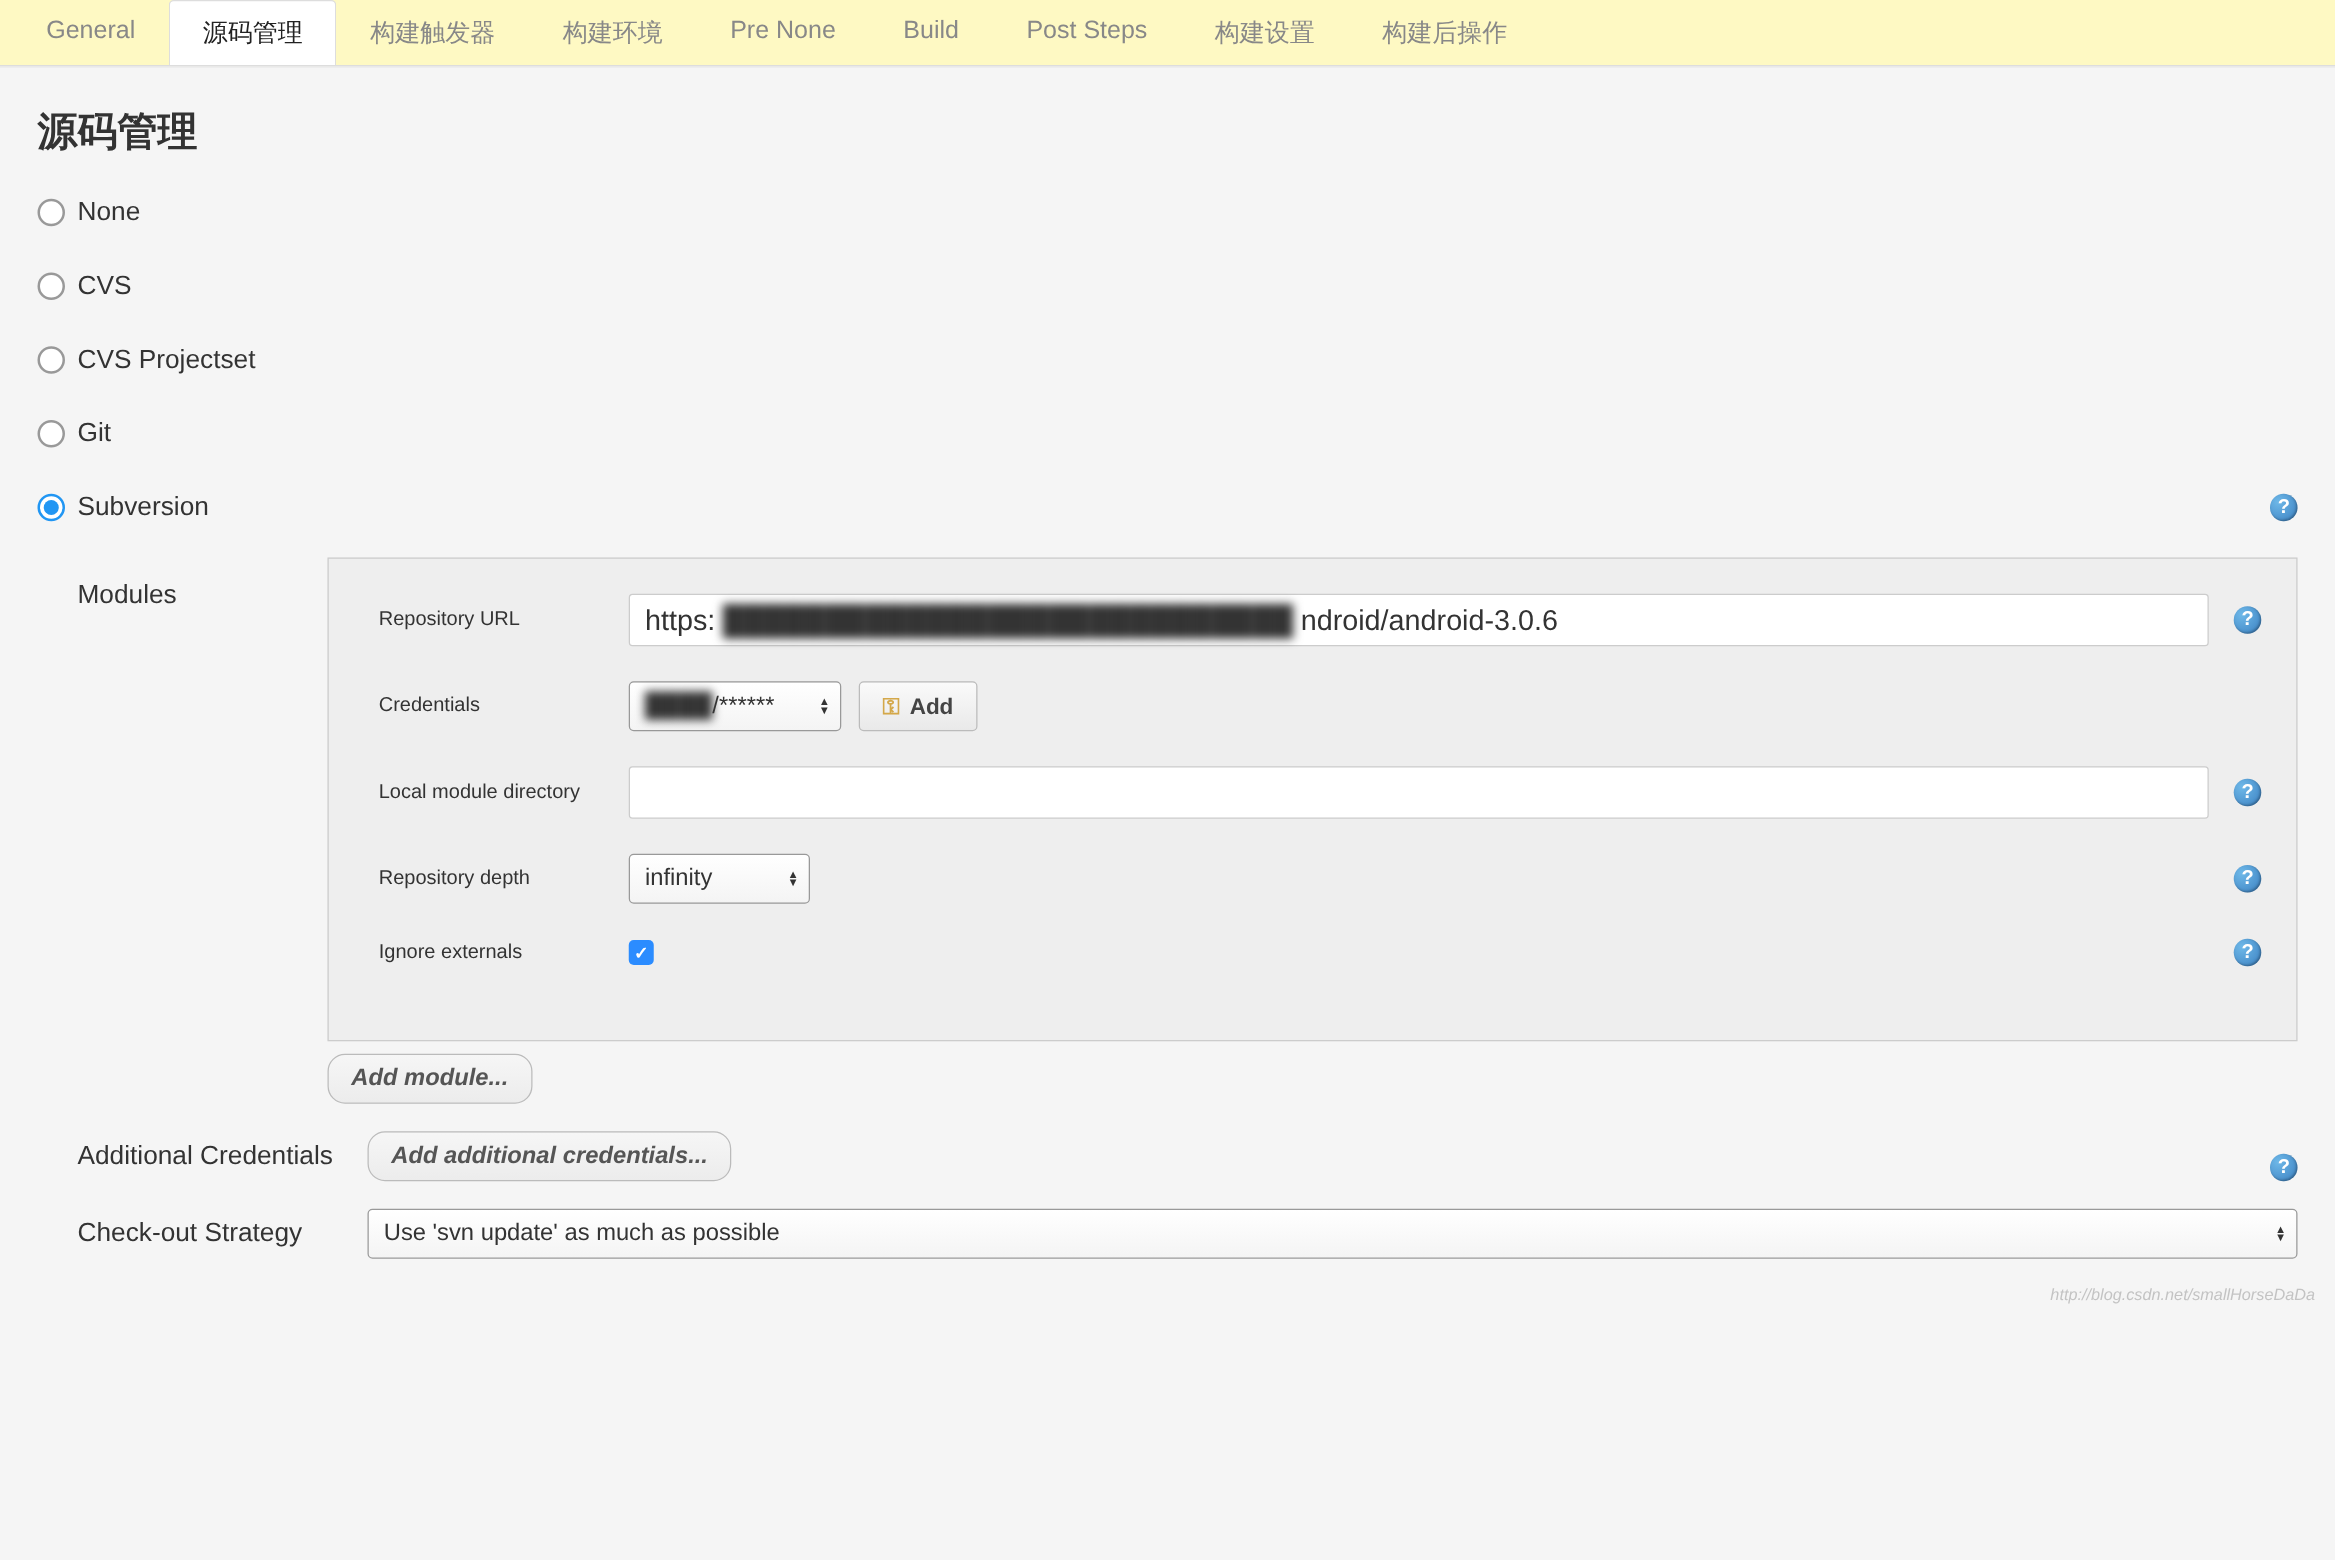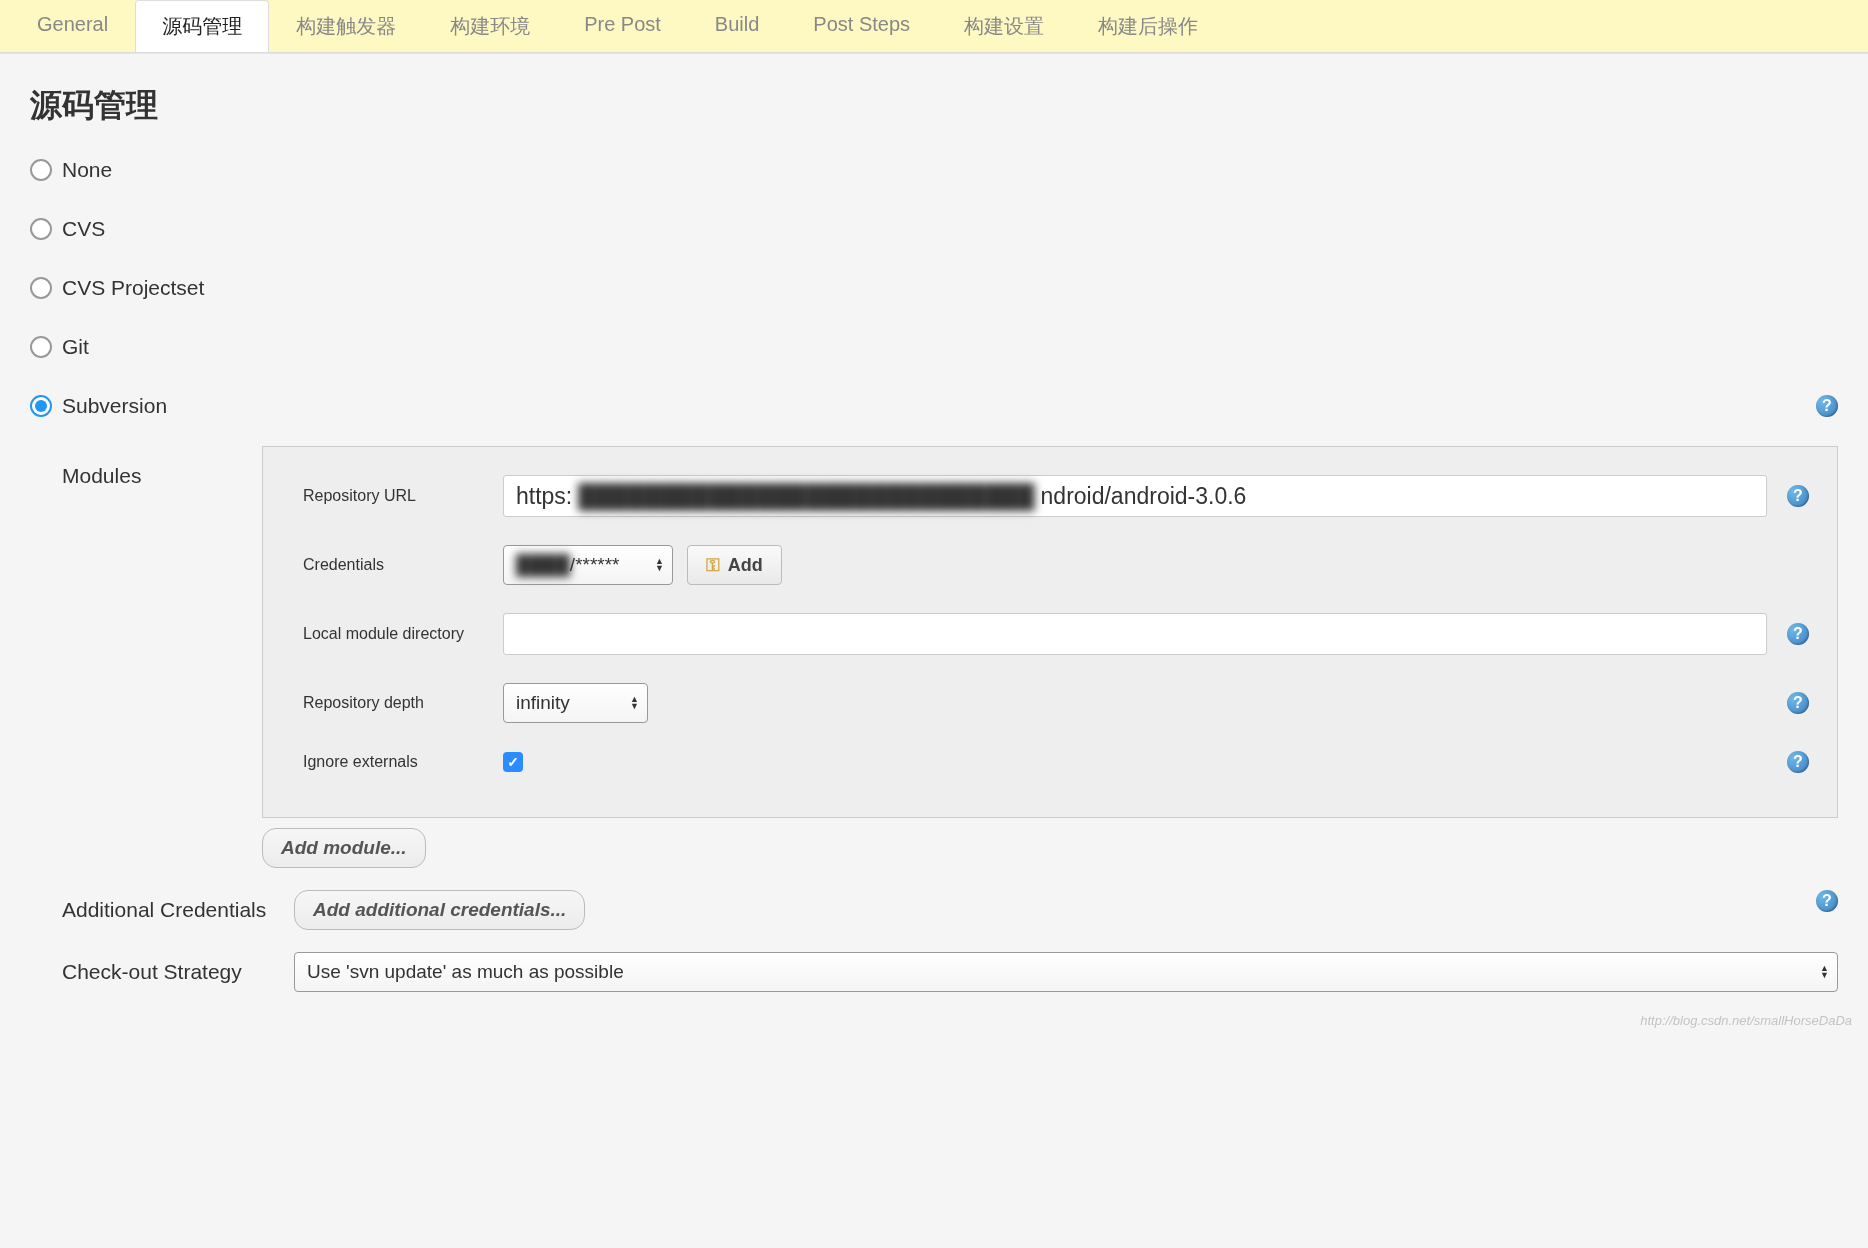--- a/index.html
+++ b/index.html
@@ -120,21 +120,21 @@
       border: 1px solid #ccc;
       background: #eeeeee;
       padding: 28px 28px 44px 40px;
     }
     .field-row {
       display: flex;
       align-items: center;
       margin-bottom: 28px;
     }
     .field-row:last-child {
-      margin-bottom: 0;
+      margin-bottom: 15px;
     }
     .field-label {
       width: 200px;
       font-size: 16px;
       color: #333;
       flex-shrink: 0;
     }
     .field-input-wrap {
       flex: 1;
       display: flex;
@@ -244,21 +244,21 @@
       margin-top: 22px;
     }
     .bottom-label {
       width: 232px;
       font-size: 21px;
       color: #333;
     }
     .bottom-content {
       flex: 1;
       display: flex;
-      align-items: flex-start;
+      align-items: flex-end;
       gap: 18px;
     }
     .help-col-spacer {
       width: 28px;
       display: flex;
       justify-content: flex-end;
     }
     .blurred-text {
       filter: blur(4px);
       display: inline-block;
@@ -278,21 +278,21 @@
 </head>
 <body>
 
 <div class="page-wrap">
 
   <div class="tabs">
     <div class="tab">General</div>
     <div class="tab active">源码管理</div>
     <div class="tab">构建触发器</div>
     <div class="tab">构建环境</div>
-    <div class="tab">Pre Post</div>
+    <div class="tab">Pre None</div>
     <div class="tab">Build</div>
     <div class="tab">Post Steps</div>
     <div class="tab">构建设置</div>
     <div class="tab">构建后操作</div>
   </div>
 
   <div class="content">
     <div class="section-title">源码管理</div>
 
     <div class="radio-group">

